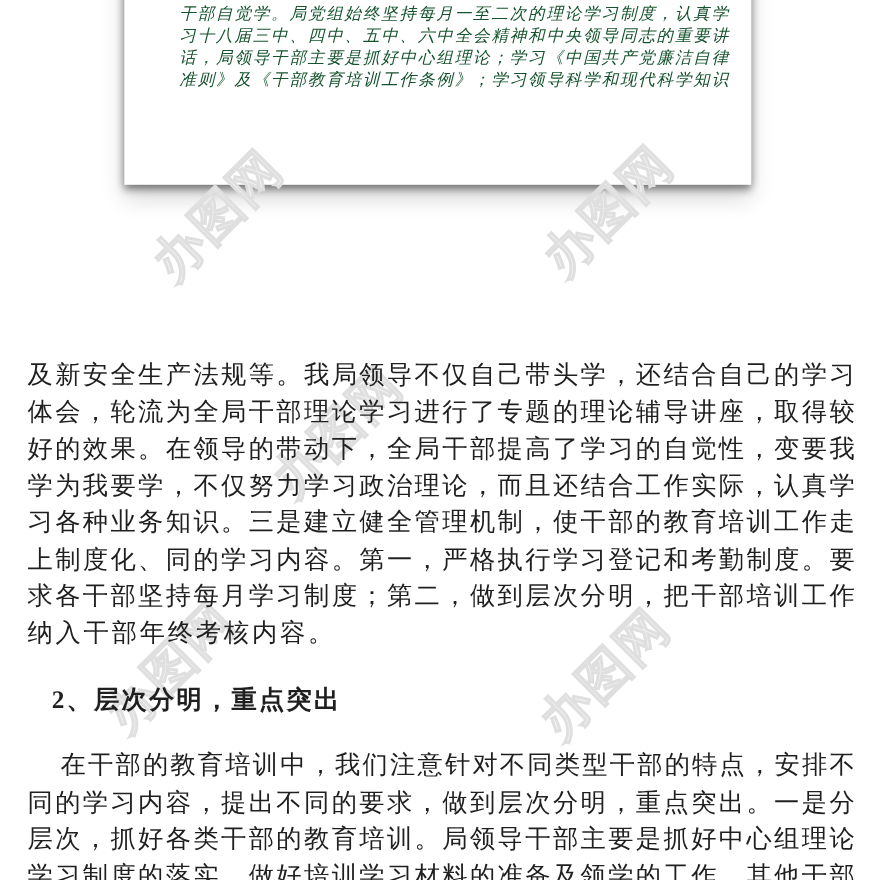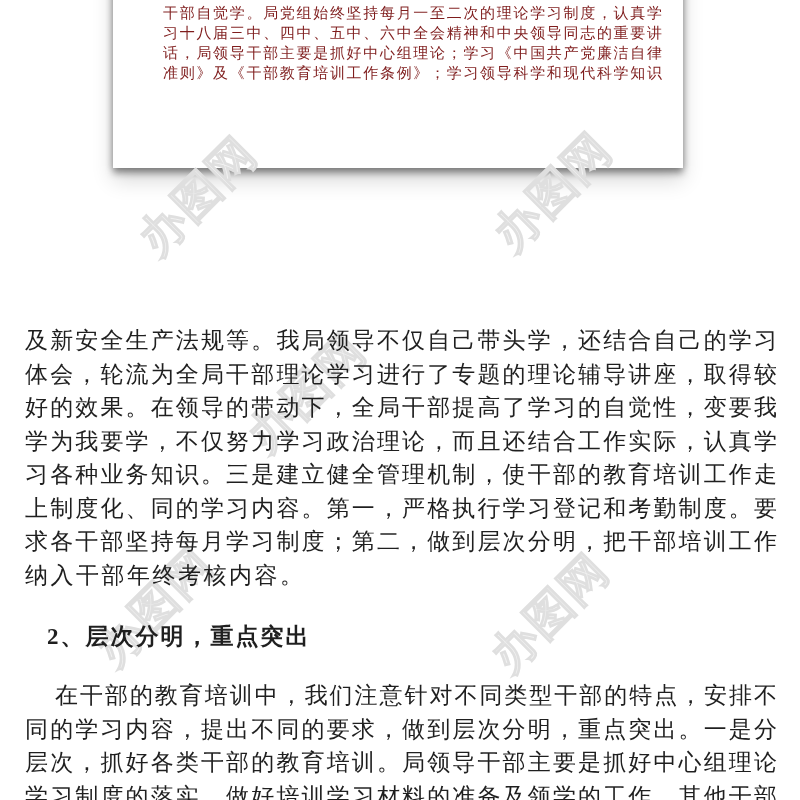--- a/index.html
+++ b/index.html
@@ -35,21 +35,22 @@
     z-index: 0;
   }
   .sheet-inner {
     padding: 35px 21px 0 50px;
   }
   .pline {
     font-size: 15px;
     line-height: 20px;
     text-align: justify;
     text-align-last: justify;
-    color: #7f1d1d;
+    color: #14532d;
+    font-style: italic;
   }
   
   .watermark {
     position: absolute;
     z-index: 1;
     font-family: "Liberation Sans", "DejaVu Sans", sans-serif;
     font-size: 46px;
     letter-spacing: 2px;
     font-weight: bold;
     color: #f2f2f2;

